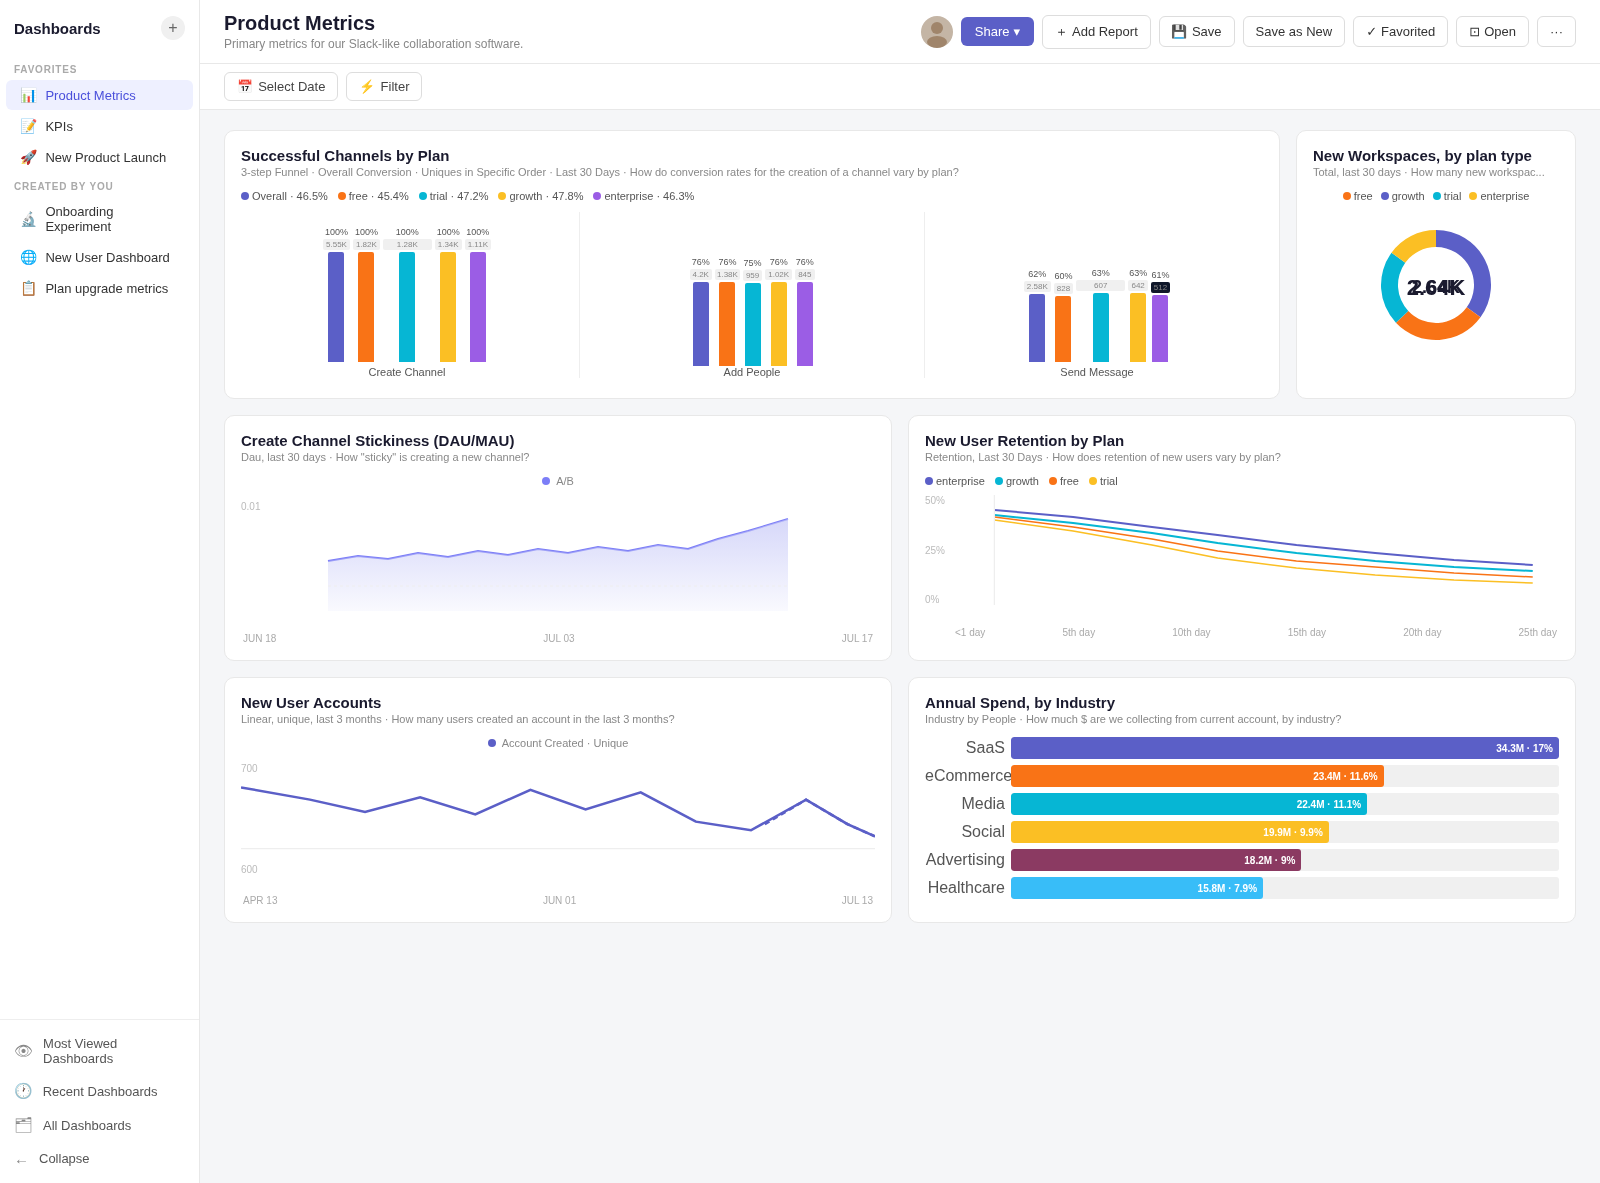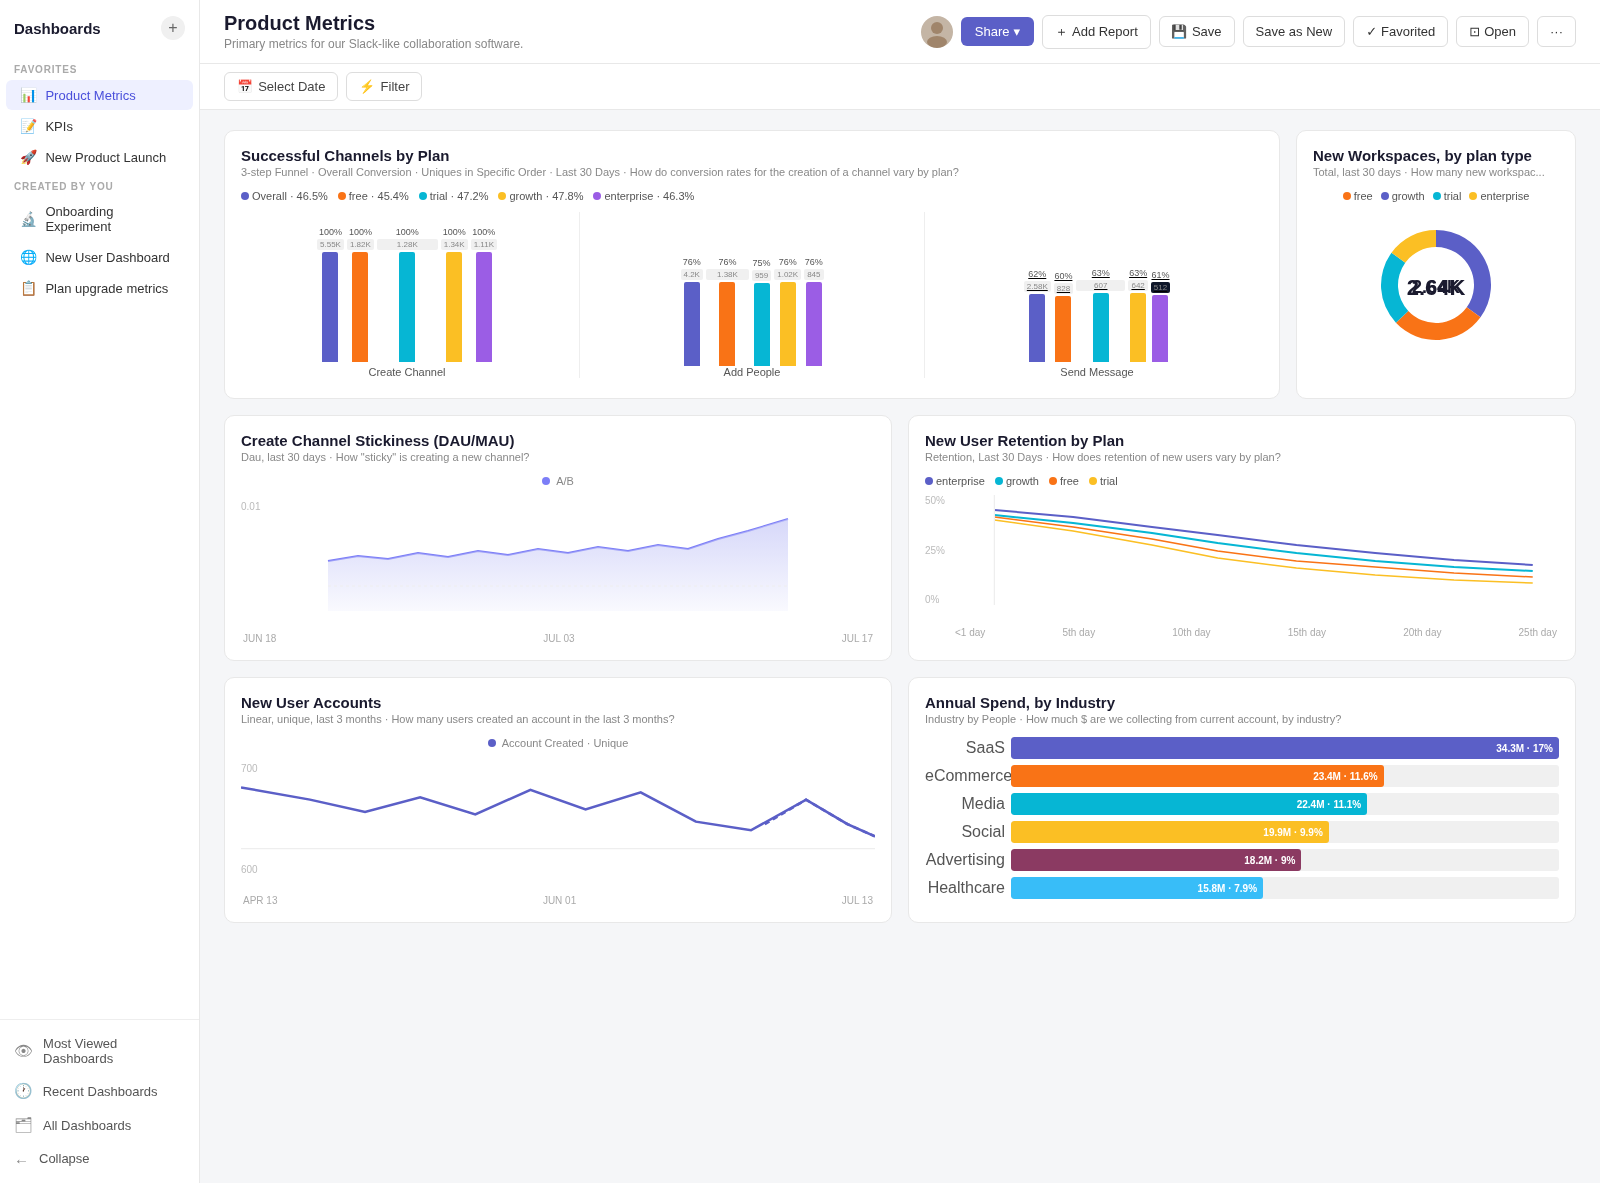--- a/index.html
+++ b/index.html
@@ -215,21 +215,21 @@
                   <div style="font-size: 8px; color: rgb(136, 136, 136); text-align: center; background: rgb(240, 240, 240); padding: 1px 3px; border-radius: 2px; margin-bottom: 2px;">5.55K</div>
                   <div style="width: 16px; height: 110px; background: rgb(91, 95, 199); border-radius: 2px 2px 0px 0px;"></div>
                 </div>
                 <div style="display: flex; flex-direction: column; align-items: center; position: relative;">
                   <div style="font-size: 9px; color: rgb(85, 85, 85); text-align: center; margin-bottom: 2px;">100%</div>
                   <div style="font-size: 8px; color: rgb(136, 136, 136); text-align: center; background: rgb(240, 240, 240); padding: 1px 3px; border-radius: 2px; margin-bottom: 2px;">1.82K</div>
                   <div style="width: 16px; height: 110px; background: rgb(249, 115, 22); border-radius: 2px 2px 0px 0px;"></div>
                 </div>
                 <div style="display: flex; flex-direction: column; align-items: center; position: relative;">
                   <div style="font-size: 9px; color: rgb(85, 85, 85); text-align: center; margin-bottom: 2px;">100%</div>
-                  <div style="font-size: 8px; color: rgb(136, 136, 136); text-align: right; background: rgb(240, 240, 240); padding: 1px 20px; border-radius: 2px; margin-bottom: 2px;">1.28K</div>
+                  <div style="font-size: 8px; color: rgb(136, 136, 136); text-align: right; background: rgb(240, 240, 240); padding: 1px 14px; border-radius: 2px; margin-bottom: 2px;">1.28K</div>
                   <div style="width: 16px; height: 110px; background: rgb(6, 182, 212); border-radius: 2px 2px 0px 0px;"></div>
                 </div>
                 <div style="display: flex; flex-direction: column; align-items: center; position: relative;">
                   <div style="font-size: 9px; color: rgb(85, 85, 85); text-align: center; margin-bottom: 2px;">100%</div>
                   <div style="font-size: 8px; color: rgb(136, 136, 136); text-align: center; background: rgb(240, 240, 240); padding: 1px 3px; border-radius: 2px; margin-bottom: 2px;">1.34K</div>
                   <div style="width: 16px; height: 110px; background: rgb(251, 191, 36); border-radius: 2px 2px 0px 0px;"></div>
                 </div>
                 <div style="display: flex; flex-direction: column; align-items: center; position: relative;">
                   <div style="font-size: 9px; color: rgb(85, 85, 85); text-align: center; margin-bottom: 2px;">100%</div>
                   <div style="font-size: 8px; color: rgb(136, 136, 136); text-align: center; background: rgb(240, 240, 240); padding: 1px 3px; border-radius: 2px; margin-bottom: 2px;">1.11K</div>
@@ -241,21 +241,21 @@
             <div style="width: 1px; background: rgb(238, 238, 238); align-self: stretch; margin: 0px 6px;"></div>
             <div style="display: flex; flex-direction: column; align-items: center; flex: 1 1 0%;">
               <div style="display: flex; gap: 3px; align-items: flex-end; height: 140px;">
                 <div style="display: flex; flex-direction: column; align-items: center; position: relative;">
                   <div style="font-size: 9px; color: rgb(85, 85, 85); text-align: center; margin-bottom: 2px;">76%</div>
                   <div style="font-size: 8px; color: rgb(136, 136, 136); text-align: center; background: rgb(240, 240, 240); padding: 1px 3px; border-radius: 2px; margin-bottom: 2px;">4.2K</div>
                   <div style="width: 16px; height: 84px; background: rgb(91, 95, 199); border-radius: 2px 2px 0px 0px;"></div>
                 </div>
                 <div style="display: flex; flex-direction: column; align-items: center; position: relative;">
                   <div style="font-size: 9px; color: rgb(85, 85, 85); text-align: center; margin-bottom: 2px;">76%</div>
-                  <div style="font-size: 8px; color: rgb(136, 136, 136); text-align: center; background: rgb(240, 240, 240); padding: 1px 11px; border-radius: 2px; margin-bottom: 2px;">1.38K</div>
+                  <div style="font-size: 8px; color: rgb(136, 136, 136); text-align: center; background: rgb(240, 240, 240); padding: 1px 2px; border-radius: 2px; margin-bottom: 2px;">1.38K</div>
                   <div style="width: 16px; height: 84px; background: rgb(249, 115, 22); border-radius: 2px 2px 0px 0px;"></div>
                 </div>
                 <div style="display: flex; flex-direction: column; align-items: center; position: relative;">
                   <div style="font-size: 9px; color: rgb(85, 85, 85); text-align: center; margin-bottom: 2px;">75%</div>
                   <div style="font-size: 8px; color: rgb(136, 136, 136); text-align: center; background: rgb(240, 240, 240); padding: 1px 3px; border-radius: 2px; margin-bottom: 2px;">959</div>
                   <div style="width: 16px; height: 83px; background: rgb(6, 182, 212); border-radius: 2px 2px 0px 0px;"></div>
                 </div>
                 <div style="display: flex; flex-direction: column; align-items: center; position: relative;">
                   <div style="font-size: 9px; color: rgb(85, 85, 85); text-align: center; margin-bottom: 2px;">76%</div>
                   <div style="font-size: 8px; color: rgb(136, 136, 136); text-align: center; background: rgb(240, 240, 240); padding: 1px 3px; border-radius: 2px; margin-bottom: 2px;">1.02K</div>
@@ -264,21 +264,21 @@
                 <div style="display: flex; flex-direction: column; align-items: center; position: relative;">
                   <div style="font-size: 9px; color: rgb(85, 85, 85); text-align: center; margin-bottom: 2px;">76%</div>
                   <div style="font-size: 8px; color: rgb(136, 136, 136); text-align: center; background: rgb(240, 240, 240); padding: 1px 3px; border-radius: 2px; margin-bottom: 2px;">845</div>
                   <div style="width: 16px; height: 84px; background: rgb(155, 93, 229); border-radius: 2px 2px 0px 0px;"></div>
                 </div>
               </div>
               <div style="font-size: 11px; color: rgb(85, 85, 85); text-align: center;">Add People</div>
             </div>
             <div style="width: 1px; background: rgb(238, 238, 238); align-self: stretch; margin: 0px 6px;"></div>
             <div style="display: flex; flex-direction: column; align-items: center; flex: 1 1 0%;">
-              <div style="display: flex; gap: 3px; align-items: flex-end; height: 140px; text-decoration: underline;">
+              <div style="display: flex; gap: 3px; align-items: flex-end; height: 140px;">
                 <div style="display: flex; flex-direction: column; align-items: center; position: relative;">
                   <div style="font-size: 9px; color: rgb(85, 85, 85); text-align: center; margin-bottom: 2px;">62%</div>
                   <div style="font-size: 8px; color: rgb(136, 136, 136); text-align: center; background: rgb(240, 240, 240); padding: 1px 3px; border-radius: 2px; margin-bottom: 2px;">2.58K</div>
                   <div style="width: 16px; height: 68px; background: rgb(91, 95, 199); border-radius: 2px 2px 0px 0px;"></div>
                 </div>
                 <div style="display: flex; flex-direction: column; align-items: center; position: relative;">
                   <div style="font-size: 9px; color: rgb(85, 85, 85); text-align: center; margin-bottom: 2px;">60%</div>
                   <div style="font-size: 8px; color: rgb(136, 136, 136); text-align: center; background: rgb(240, 240, 240); padding: 1px 3px; border-radius: 2px; margin-bottom: 2px;">828</div>
                   <div style="width: 16px; height: 66px; background: rgb(249, 115, 22); border-radius: 2px 2px 0px 0px;"></div>
                 </div>

